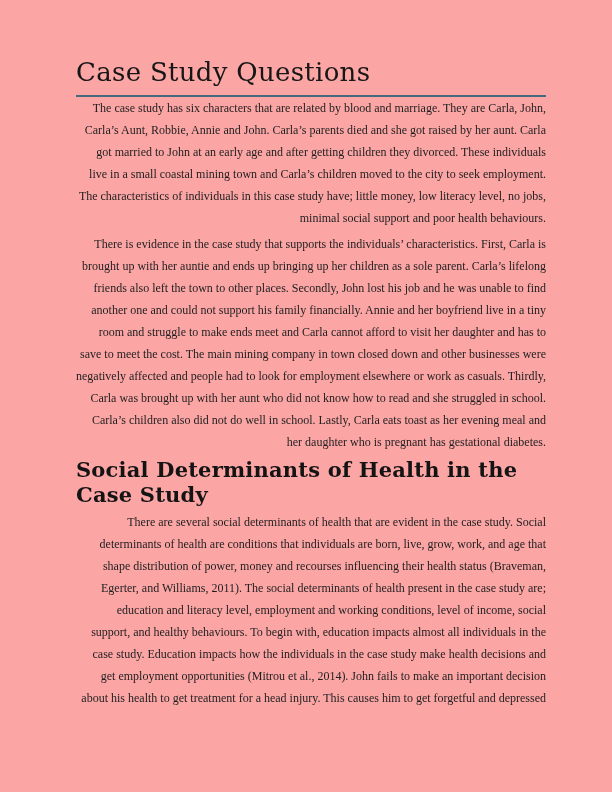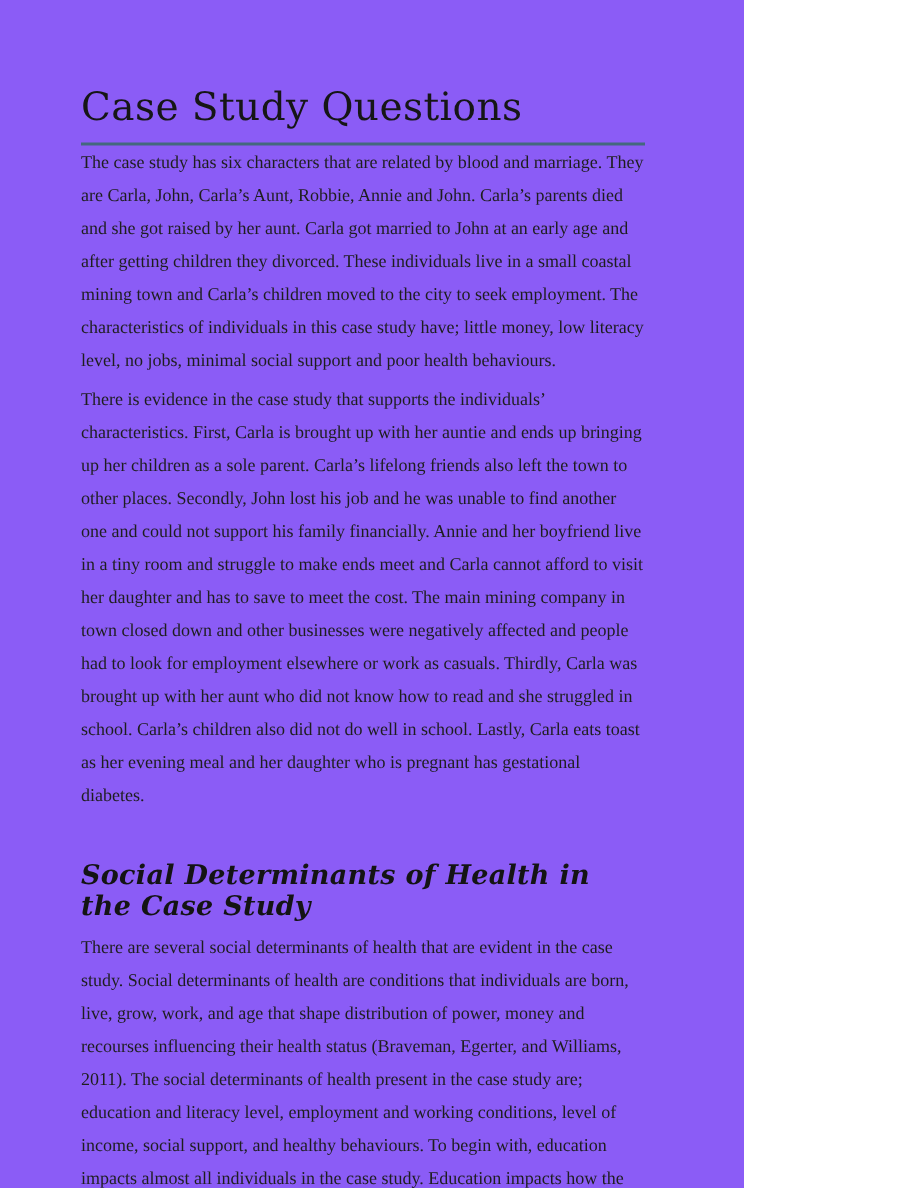--- a/index.html
+++ b/index.html
@@ -2,25 +2,25 @@
 <html><head>
 <meta charset="utf-8">
 <style>
   html, body {
     margin: 0;
     padding: 0;
     background: #ffffff;
   }
   .page {
     position: relative;
-    width: 496px;
+    width: 612px;
     height: 792px;
-    background: #8b5cf6;
+    background: #fca5a5;
     box-sizing: border-box;
-    padding: 58px 66px 40px 54px;
+    padding: 58px 66px 40px 76px;
     overflow: hidden;
     font-family: "Liberation Serif", serif;
     color: #1e1e1e;
   }
   .doc-title {
     font-family: "DejaVu Serif", serif;
     font-size: 26px;
     font-weight: 400;
     letter-spacing: 0.3px;
     color: #161616;
@@ -37,30 +37,29 @@
     font-weight: 700;
     color: #141414;
     margin: 24px 0 4px 0;
     line-height: 1.2;
   }
   .section:first-of-type .section-heading {
     font-size: 15px;
     margin-top: 23px;
   }
   .section:last-of-type .section-heading {
-    font-size: 18px;
+    font-size: 21px;
     letter-spacing: 0.2px;
-    margin-top: 32px;
-    font-style: italic;
+    margin-top: 4px;
   }
   .section p {
     font-size: 12px;
     line-height: 22px;
     margin: 0 0 4px 0;
-    text-align: left;
+    text-align: right;
     color: #1e1e1e;
   }
 </style>
 </head>
 <body>
 
 <div class="page">
 
   <h1 class="doc-title">Case Study Questions</h1>
 

